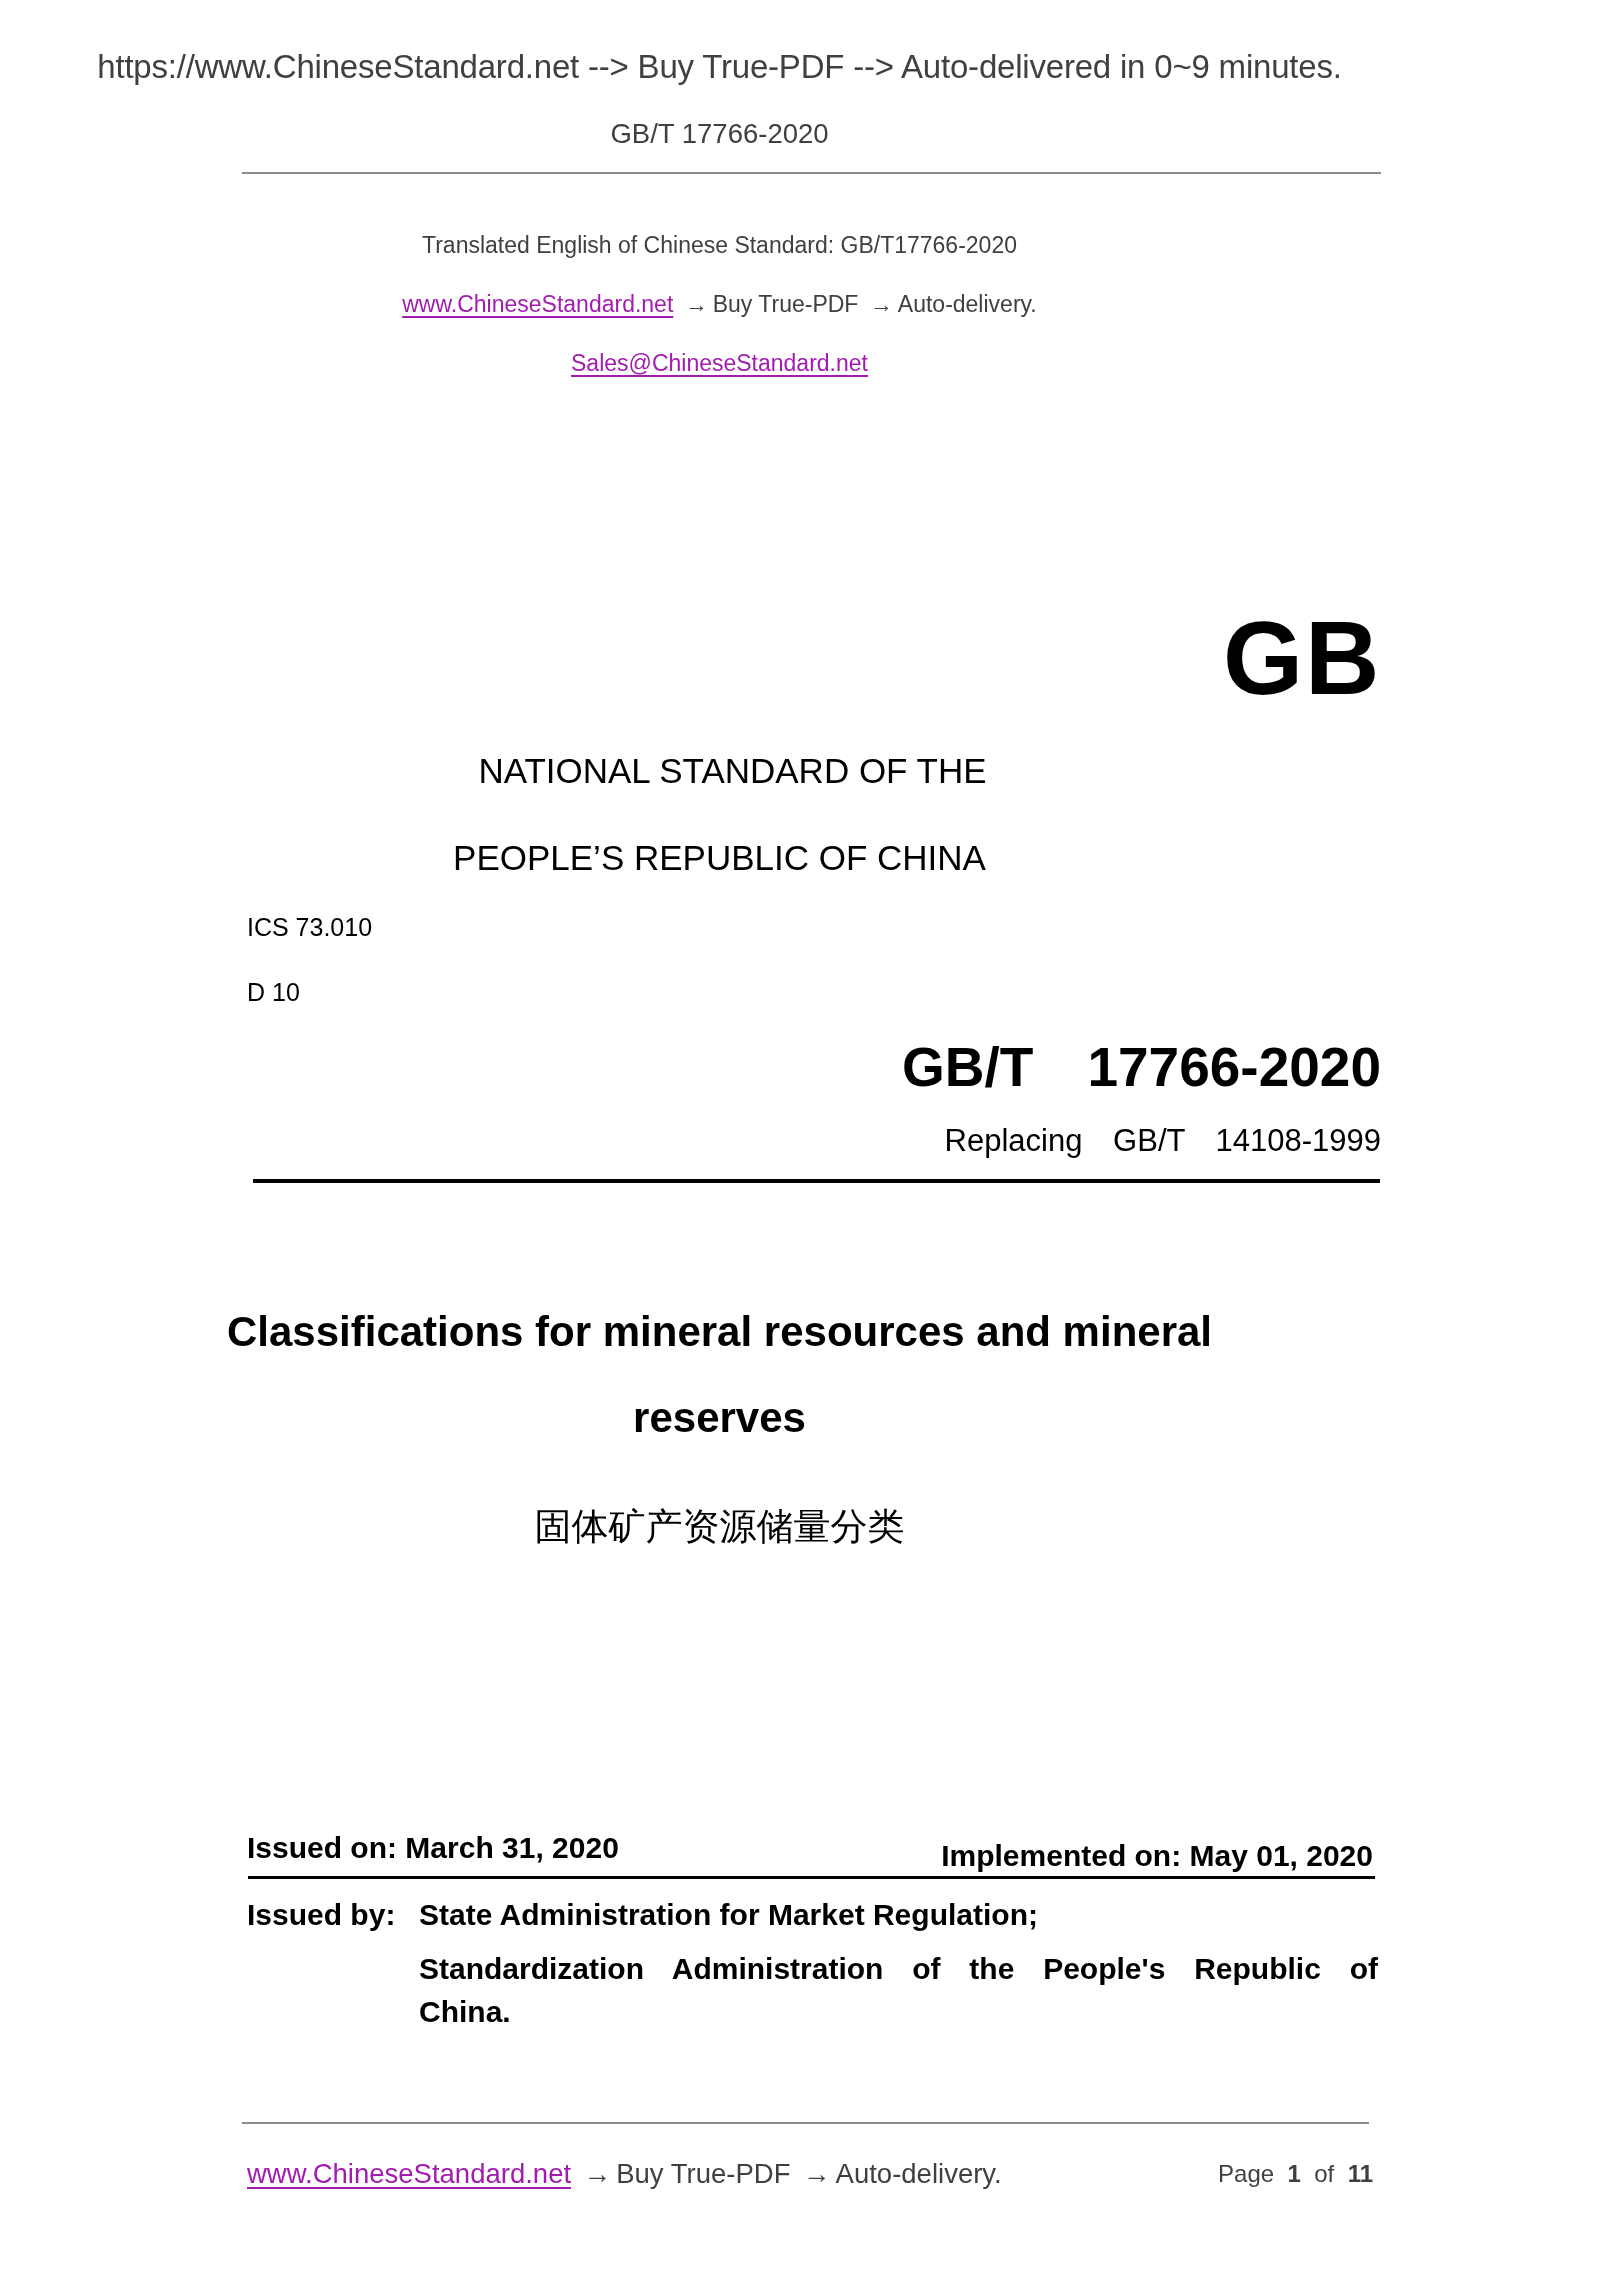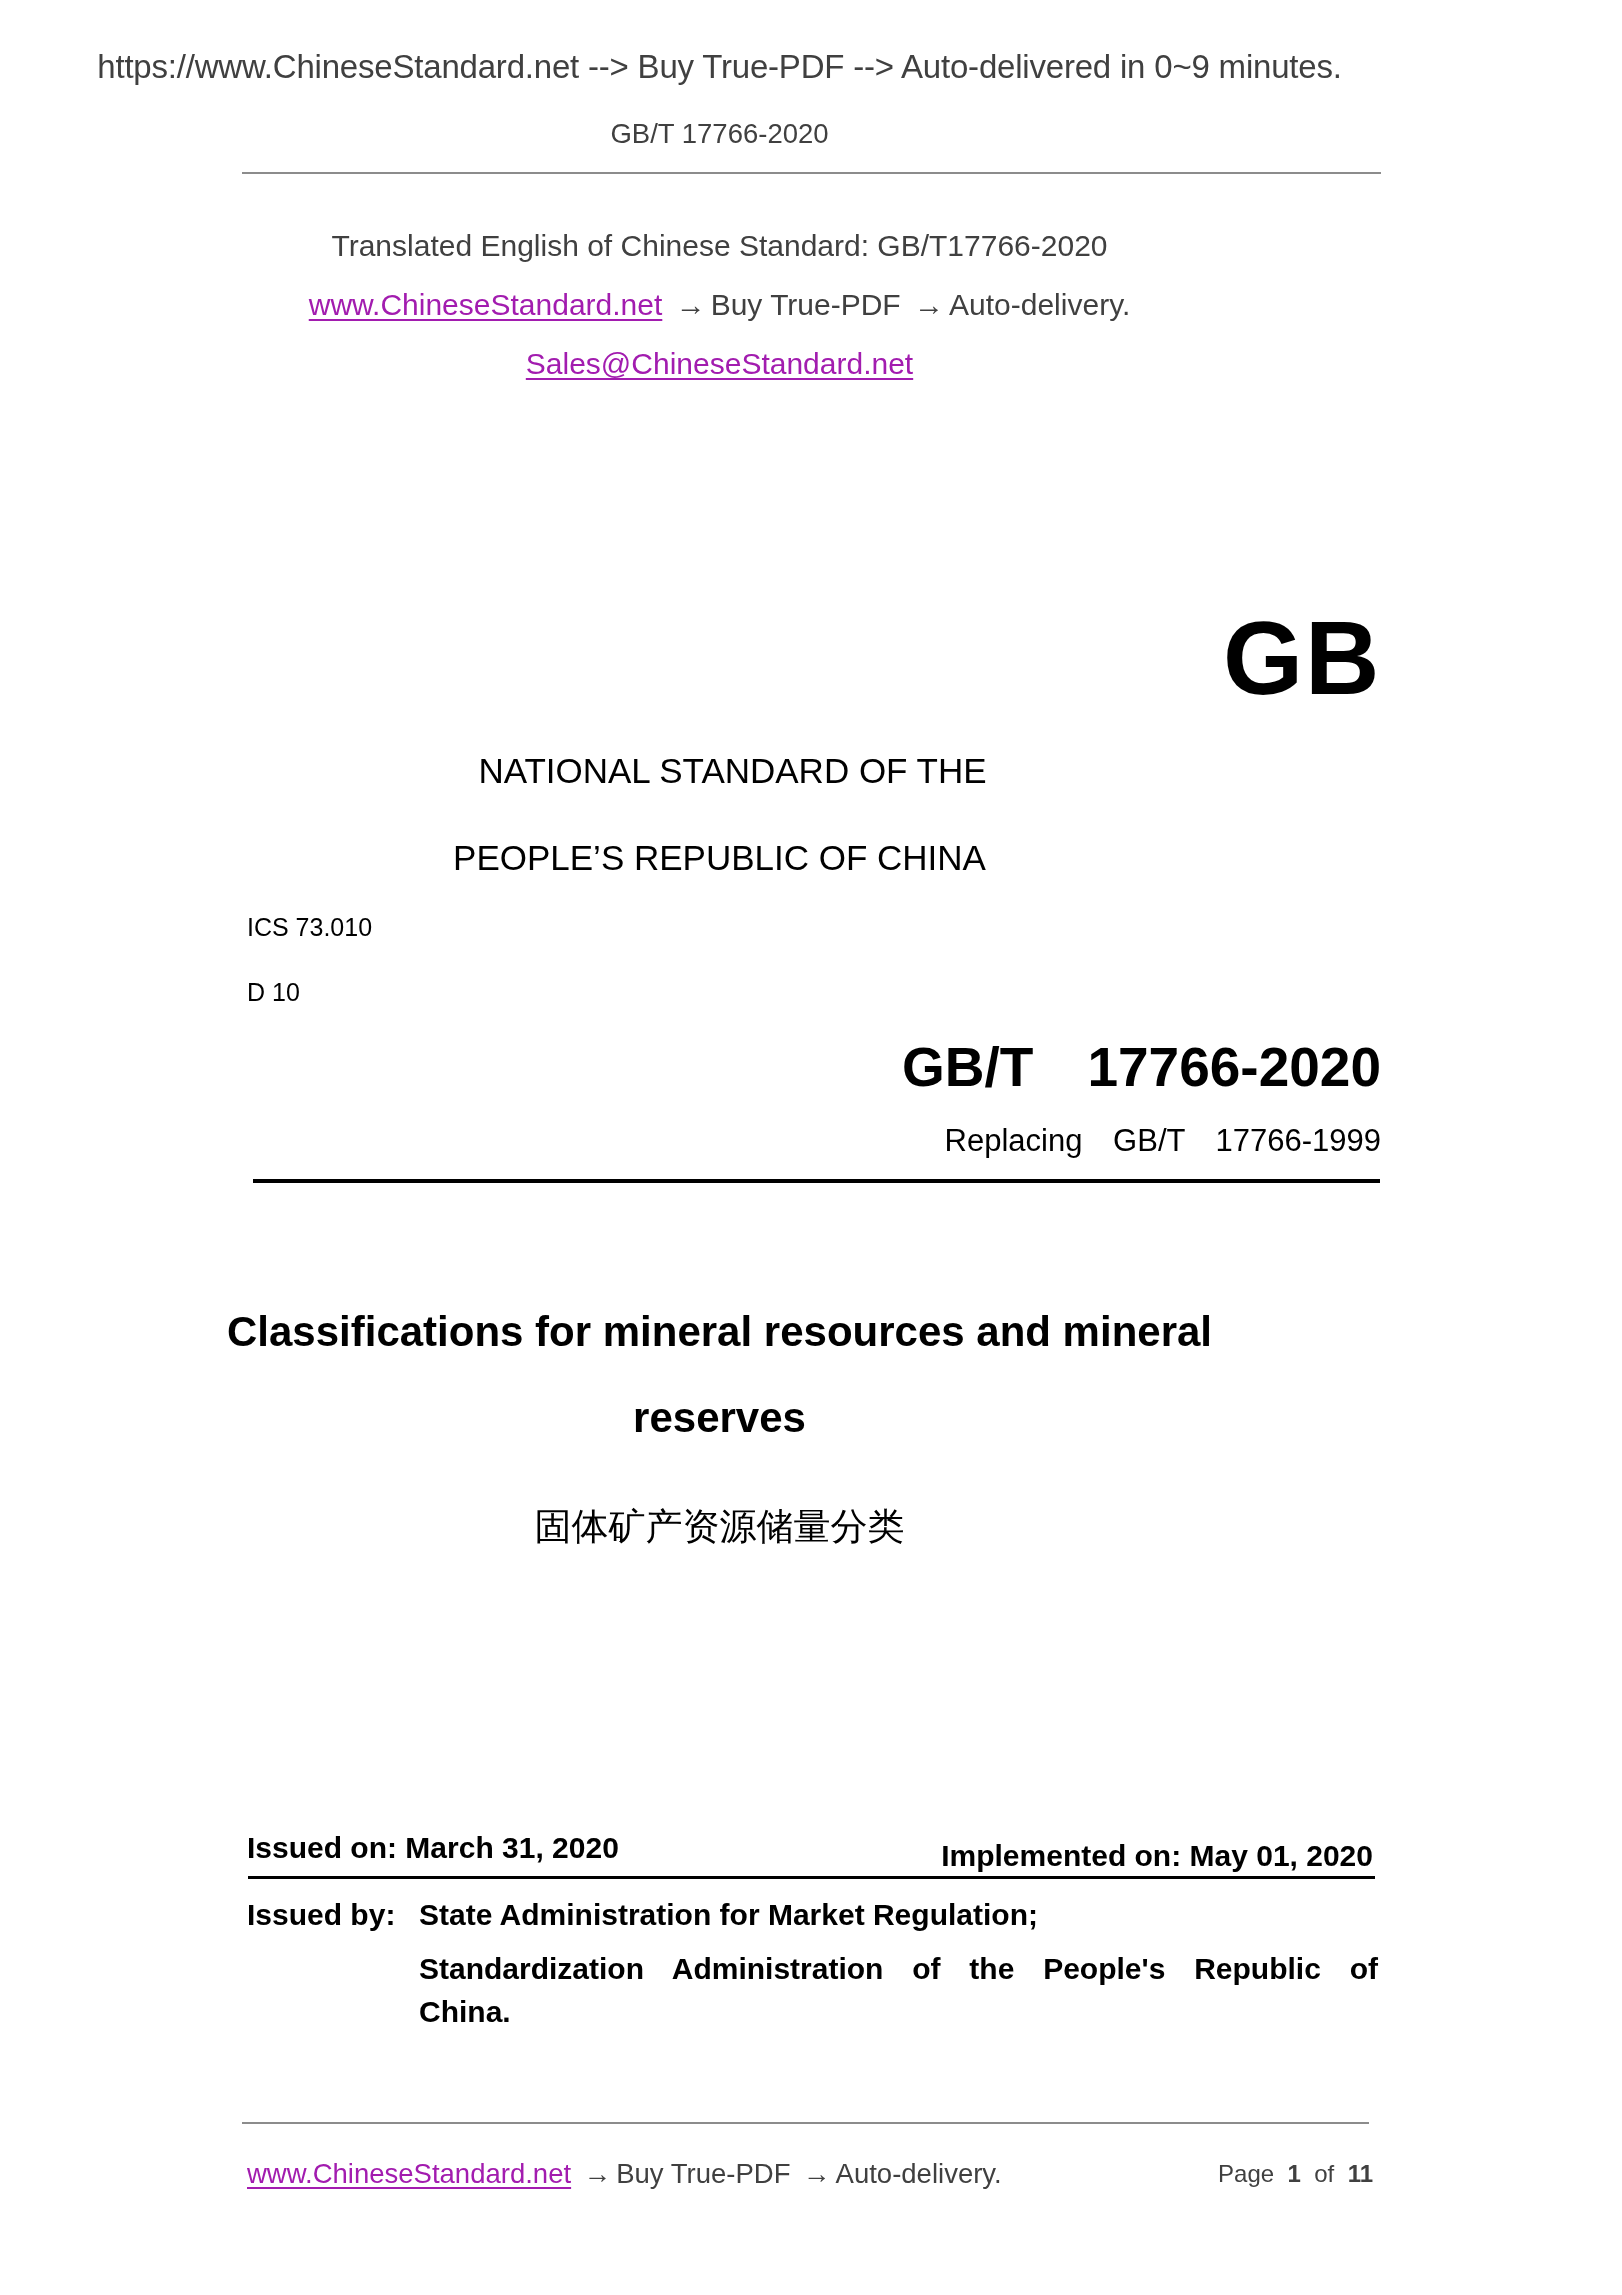--- a/index.html
+++ b/index.html
@@ -30,21 +30,21 @@
       line-height: 37px;
     }
     .rule-thin {
       height: 1.7px;
       background: #8c8c8c;
     }
     .rule-thick {
       background: #000;
     }
     .sub-line {
-      font-size: 30px;
+      font-size: 23px;
       line-height: 37px;
     }
     a.link {
       color: #a21caf;
       text-decoration: underline;
       text-decoration-thickness: 1.7px;
       text-underline-offset: 4.2px;
     }
     .arrow { padding: 0 5px; }
     .gb-logo {
@@ -143,21 +143,21 @@
 
 <div class="abs gb-logo">GB</div>
 
 <div class="abs center nat-line" style="top:747px;padding-left:13px;">NATIONAL STANDARD OF THE</div>
 <div class="abs center nat-line" style="top:834px;">PEOPLE’S REPUBLIC OF CHINA</div>
 
 <div class="abs meta" style="top:911px;">ICS 73.010</div>
 <div class="abs meta" style="top:976px;">D 10</div>
 
 <div class="abs std-number" style="white-space:pre;">GB/T  17766-2020</div>
-<div class="abs replacing" style="white-space:pre;">Replacing  GB/T  17766-1999</div>
+<div class="abs replacing" style="white-space:pre;">Replacing  GB/T  14108-1999</div>
 <div class="abs rule-thick" style="top:1179px; left:253px; width:1127px; height:4.2px;"></div>
 
 <div class="abs center title-line" style="top:1305px;">Classifications for mineral resources and mineral</div>
 <div class="abs center title-line" style="top:1391px;">reserves</div>
 <div class="abs center title-cn" style="top:1479px;">固体矿产资源储量分类</div>
 
 <div class="abs issue-row">
   <span>Issued on: March 31, 2020</span>
   <span class="right">Implemented on: May 01, 2020</span>
 </div>

